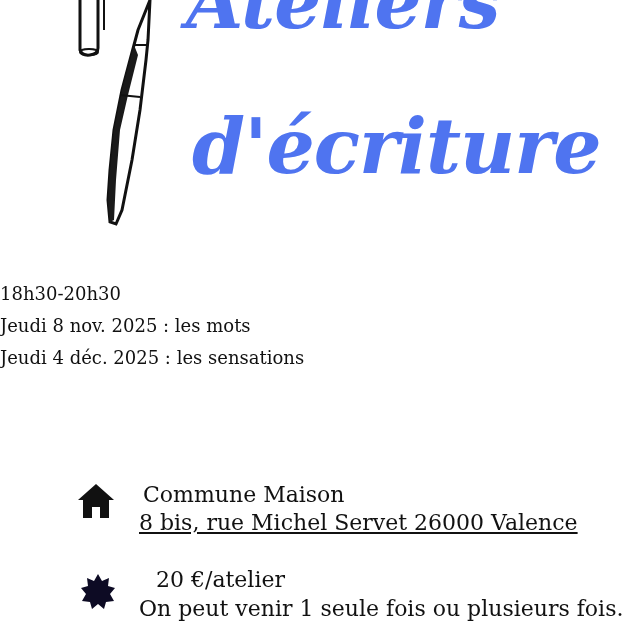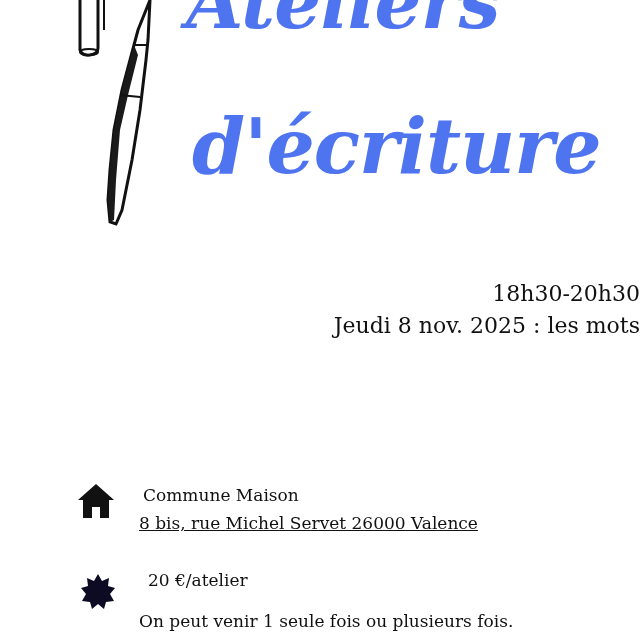--- a/index.html
+++ b/index.html
@@ -11,25 +11,25 @@
     }
     .pen-illustration { position: absolute; left: 70px; top: 0; width: 100px; height: 240px; }
     .title-line {
       position: absolute; font-family: "DejaVu Serif", serif; font-style: italic; font-weight: bold;
       color: #4f74f0; letter-spacing: -1px; white-space: nowrap;
     }
     .title-1 { left: 186px; top: -38px; font-size: 74px; line-height: 80px; }
     .title-2 { left: 192px; top: 104px; font-size: 76px; line-height: 86px; }
     .schedule {
       position: absolute; left: 0; width: 640px; top: 278px;
-      text-align: right; font-size: 22px; line-height: 32px;
+      text-align: left; font-size: 18px; line-height: 32px;
     }
     .schedule div { white-space: nowrap; }
     .info-icon { position: absolute; }
-    .info-text { position: absolute; font-size: 17px; line-height: 28px; white-space: nowrap; }
+    .info-text { position: absolute; font-size: 22px; line-height: 28px; white-space: nowrap; }
   </style>
 </head>
 <body>
 
 <svg class="pen-illustration" viewBox="0 0 100 240">
 
   <path d="M10 0 L10 50 Q12 56 20 55 Q28 54 28 48 L28 0" fill="none" stroke="#111" stroke-width="3"></path>
   <ellipse cx="19" cy="52" rx="9" ry="3" fill="none" stroke="#111" stroke-width="2"></ellipse>
   <line x1="34" y1="0" x2="34" y2="30" stroke="#111" stroke-width="2"></line>
 
@@ -38,25 +38,26 @@
   <line x1="50" y1="95" x2="70" y2="97" stroke="#111" stroke-width="2"></line>
   <line x1="64" y1="45" x2="78" y2="45" stroke="#111" stroke-width="2"></line>
 </svg>
 
 <div class="title-line title-1">Ateliers</div>
 <div class="title-line title-2">d'écriture</div>
 
 <div class="schedule">
   <div>18h30-20h30</div>
   <div>Jeudi 8 nov. 2025 : les mots</div>
+  <div>Jeudi 4 déc. 2025 : les sensations</div>
 </div>
 
 <svg class="info-icon" style="left:77px; top:483px; width:38px; height:36px;" viewBox="0 0 38 36">
   <path d="M19 1 L37 17 L32 17 L32 35 L23 35 L23 24 L15 24 L15 35 L6 35 L6 17 L1 17 Z" fill="#111"></path>
 </svg>
 <div class="info-text" style="left:143px; top:481px;">Commune Maison</div>
 <div class="info-text" style="left:139px; top:509px;text-decoration:underline;">8 bis, rue Michel Servet 26000 Valence</div>
 
 <svg class="info-icon" style="left:79px; top:573px; width:38px; height:38px;" viewBox="-19 -19 38 38">
   <polygon fill="#0d0b24" points="0,-18 4,-11 11,-14 10,-6 17,-4 12,2 16,9 8,10 6,17 0,12 -6,17 -8,10 -16,9 -12,2 -17,-4 -10,-6 -11,-14 -4,-11"></polygon>
 </svg>
-<div class="info-text" style="left:148px; top:566px;">20 €/atelier</div>
-<div class="info-text" style="left:139px; top:595px;margin-top:12px;">On peut venir 1 seule fois ou plusieurs fois.</div>
+<div class="info-text" style="left:156px; top:566px;">20 €/atelier</div>
+<div class="info-text" style="left:139px; top:595px;">On peut venir 1 seule fois ou plusieurs fois.</div>
 
 </body></html>

